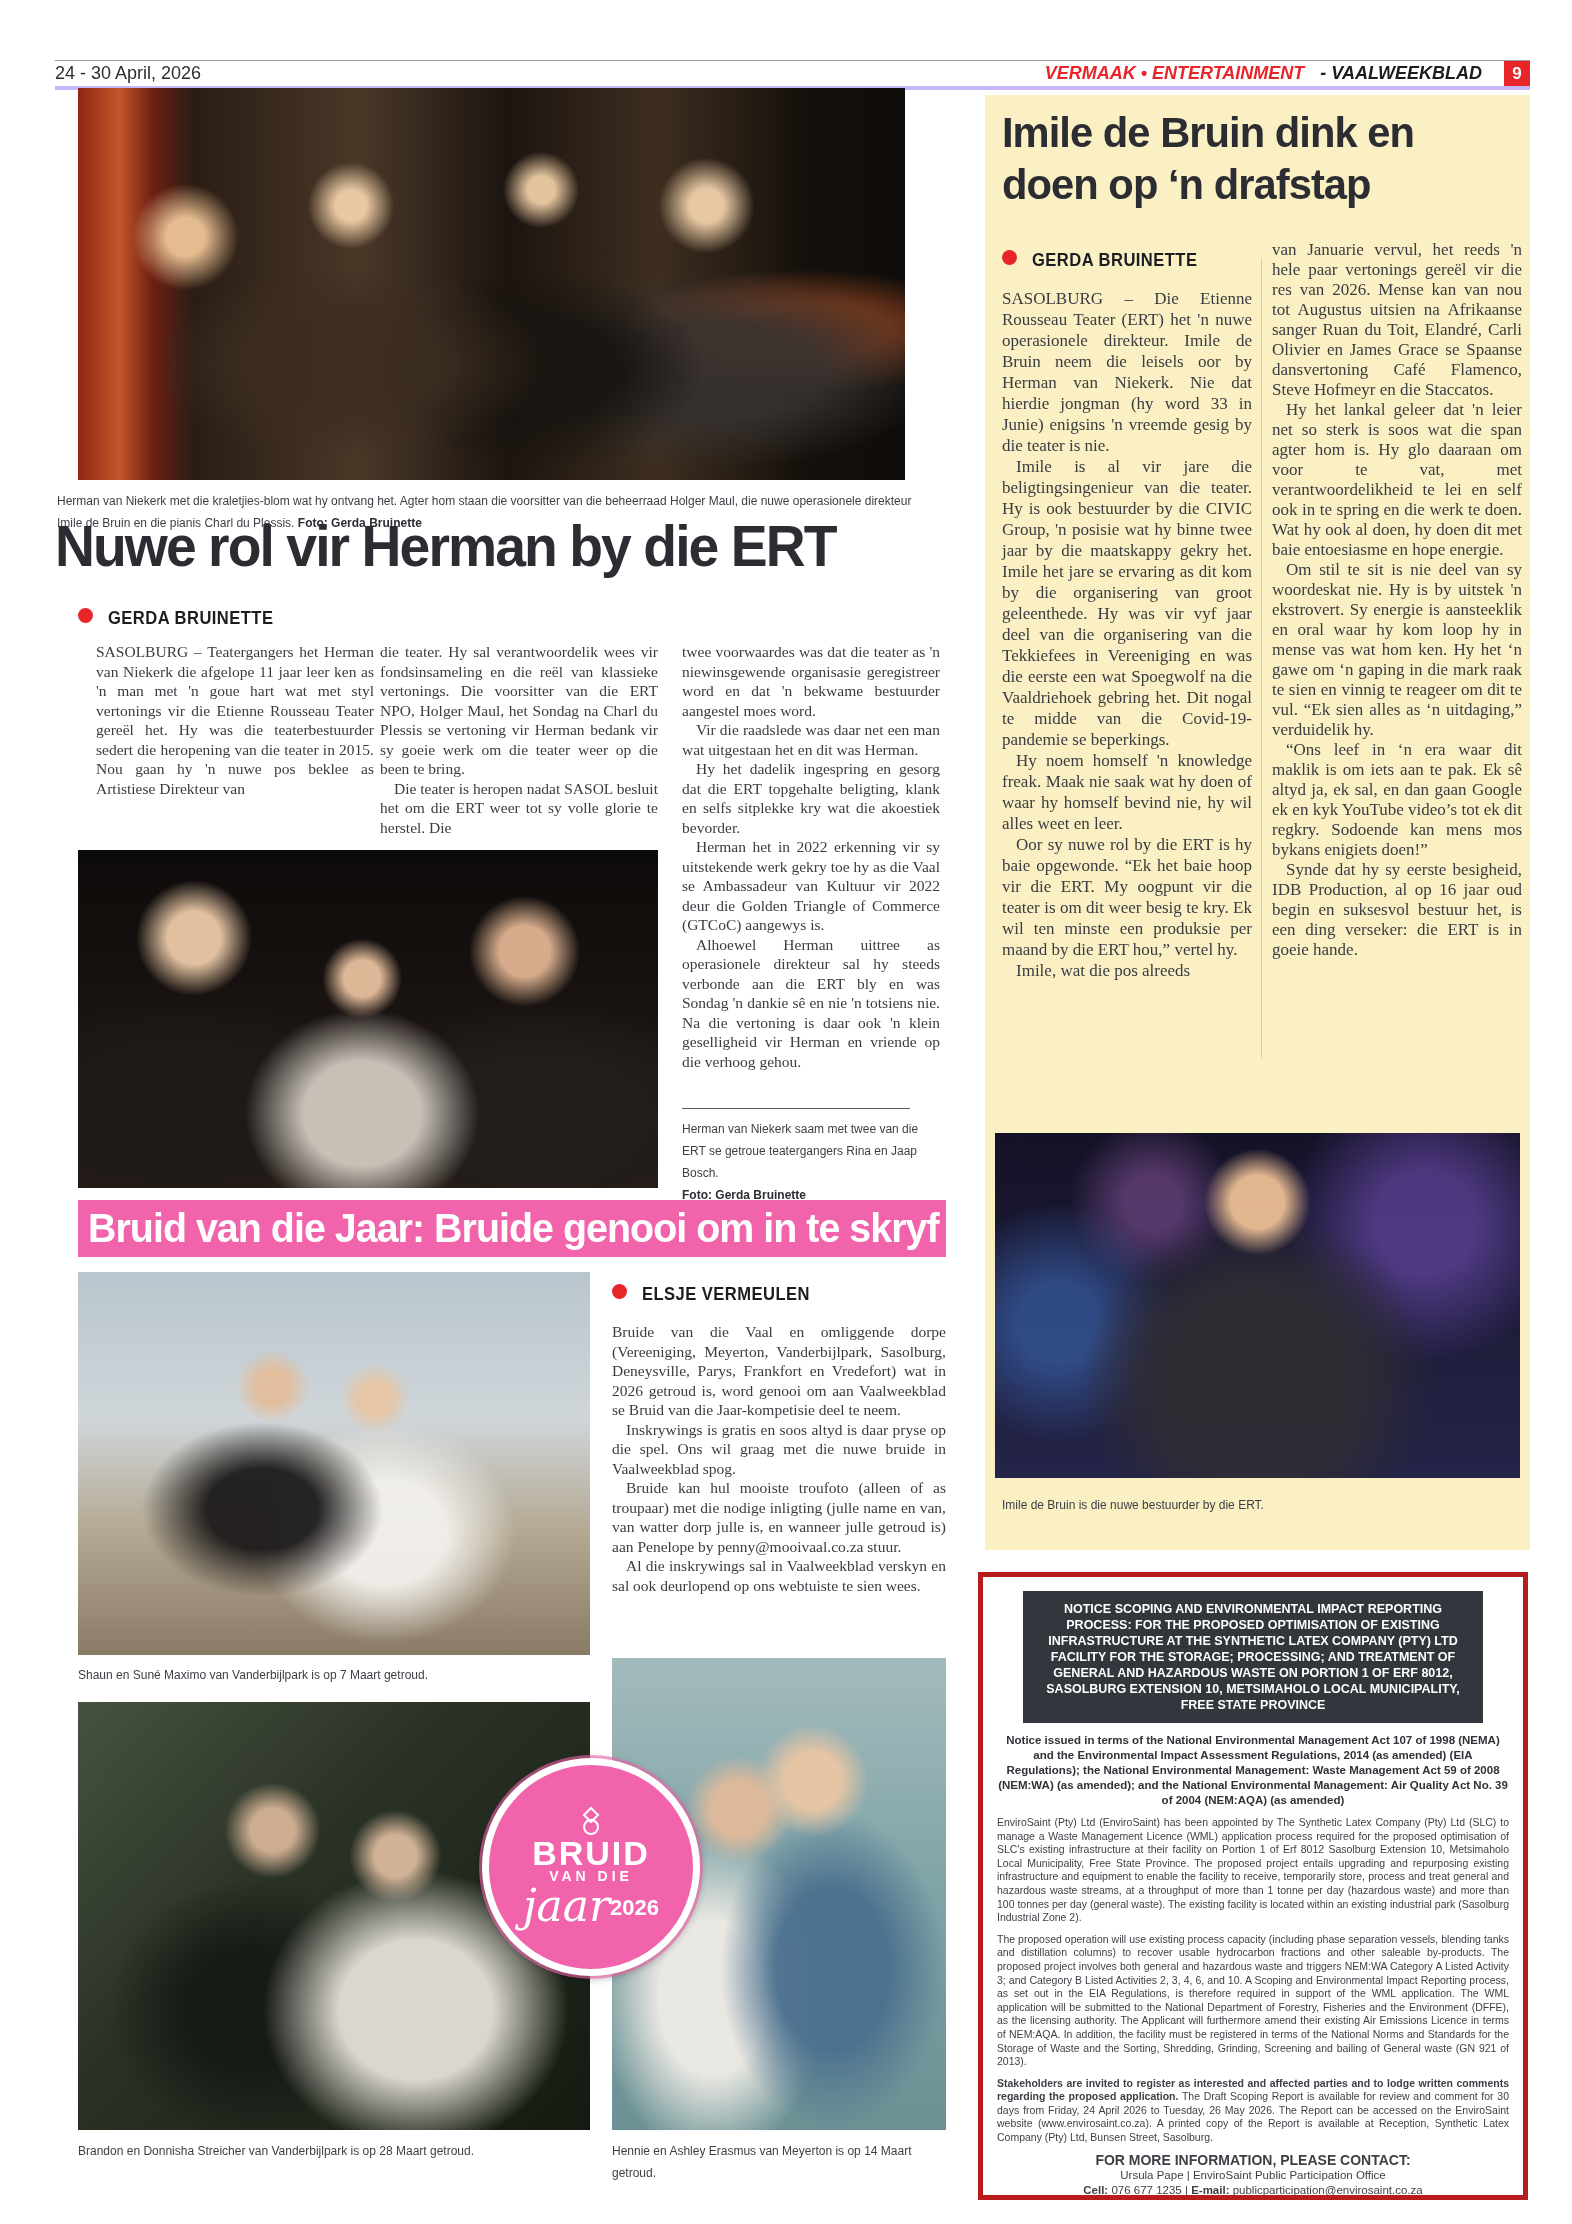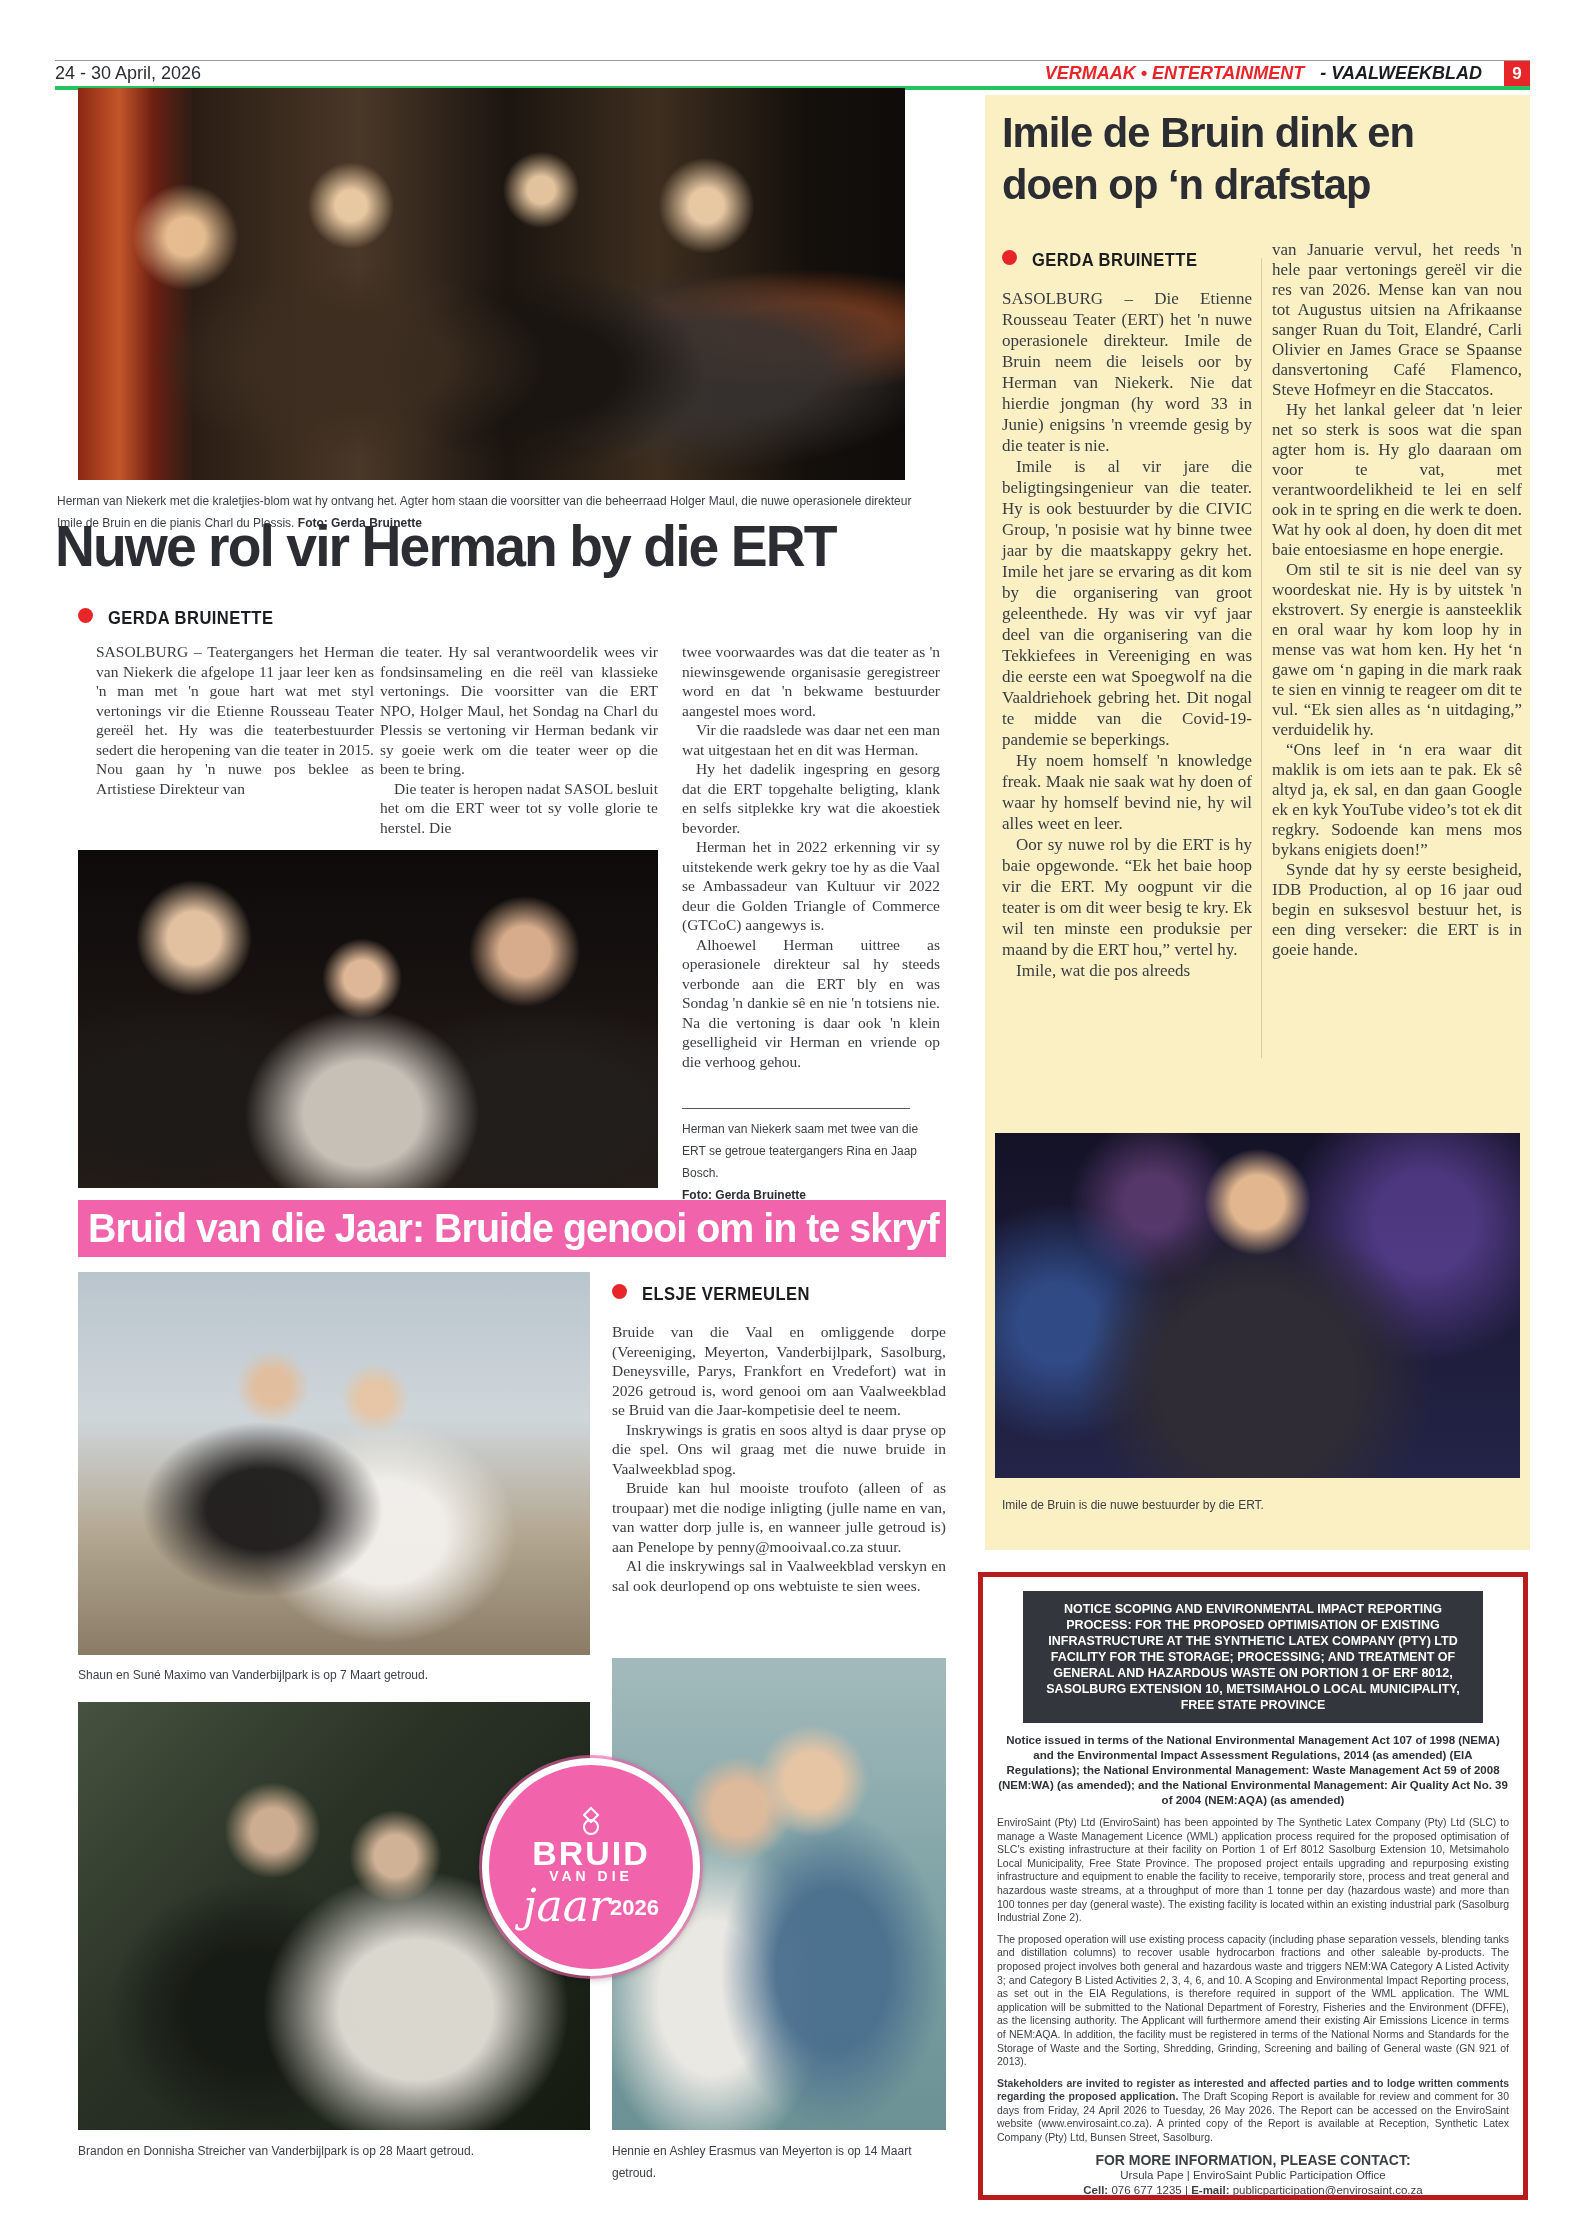--- a/index.html
+++ b/index.html
@@ -1,21 +1,21 @@
 <!DOCTYPE html>
 <html><head>
 <meta charset="utf-8">
 <style>
   html,body{margin:0;padding:0;background:#e9e9e9;}
   .page{position:relative;width:1572px;height:2224px;background:#ffffff;margin:0 auto;
         font-family:"Liberation Sans",sans-serif;color:#2c2e33;overflow:hidden;}
 
   
   .masthead{position:absolute;left:55px;top:60px;width:1475px;height:30px;
-            border-top:1px solid #9a9a9a;border-bottom:4px solid #22c55e;
+            border-top:1px solid #9a9a9a;border-bottom:4px solid #c4b5fd;
             display:flex;justify-content:space-between;align-items:center;box-sizing:border-box;}
   .m-date{font-size:18px;color:#2c2e33;}
   .m-right{display:flex;align-items:center;gap:16px;font-size:18px;font-weight:bold;font-style:italic;}
   .m-section{color:#e8262a;}
   .m-paper{color:#1c1d20;}
   .m-badge{width:26px;height:25px;background:#e8262a;color:#fff;font-style:normal;
            display:flex;align-items:center;justify-content:center;font-size:17px;margin-left:6px;}
 
   
   .ph{position:absolute;background-color:#17130f;}

